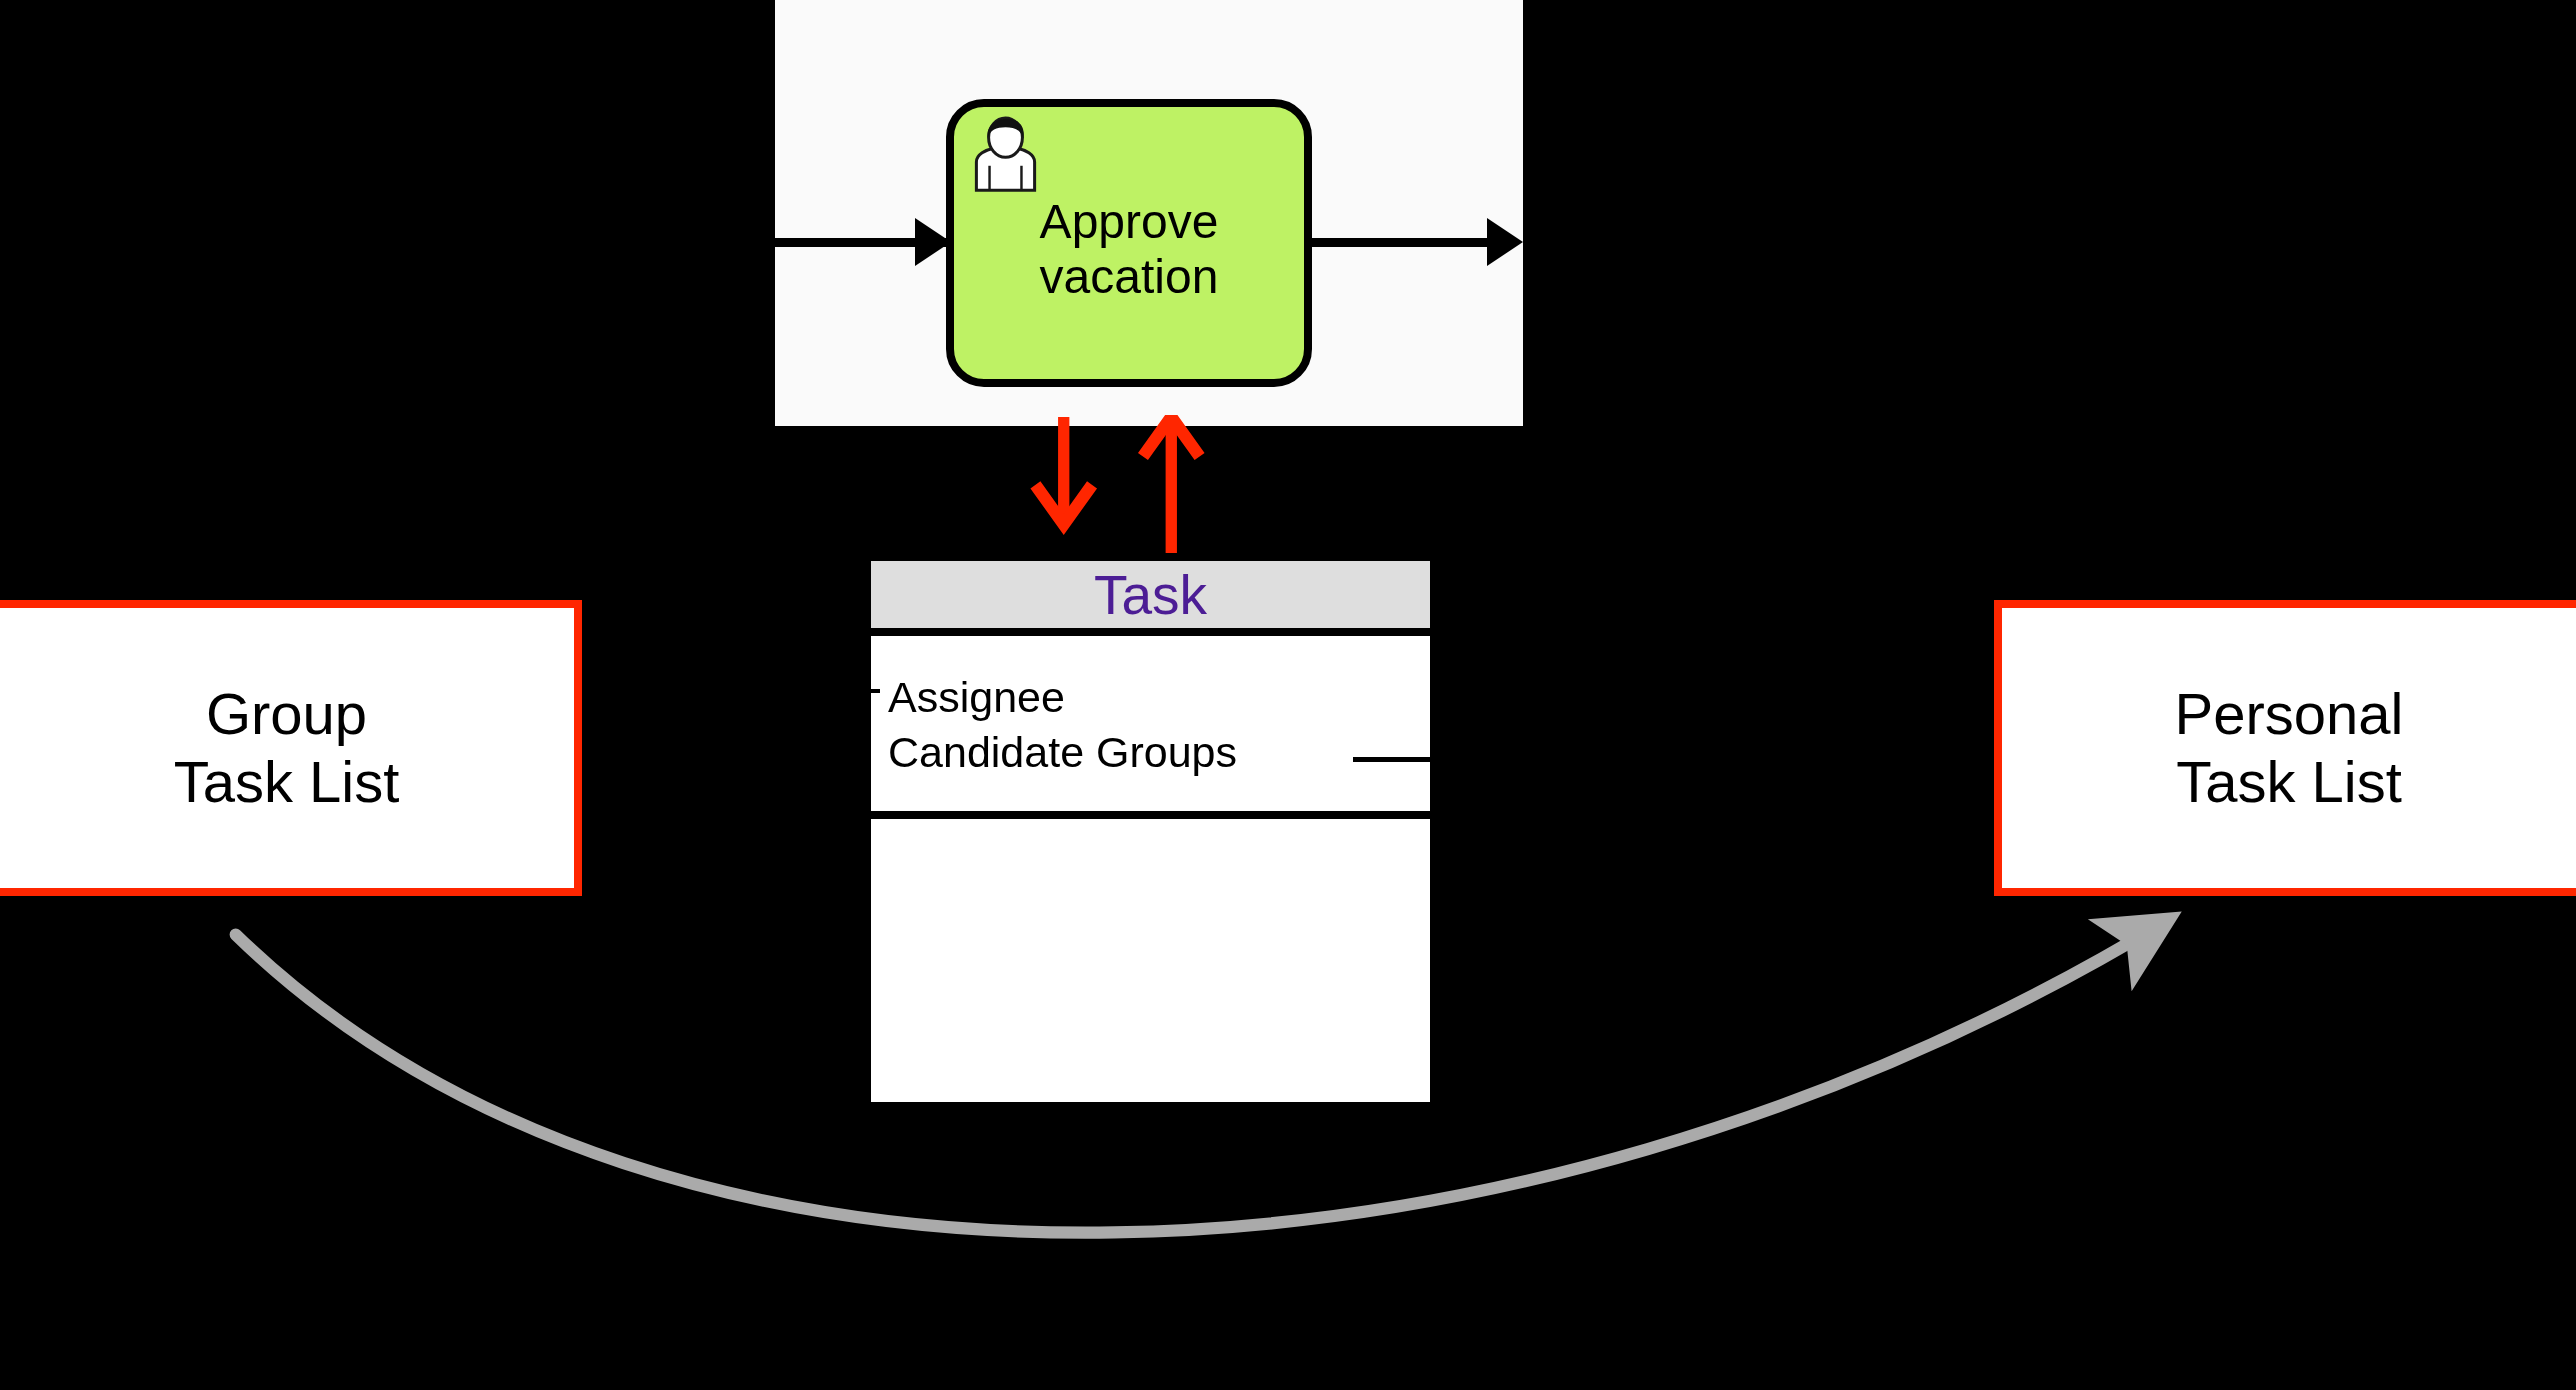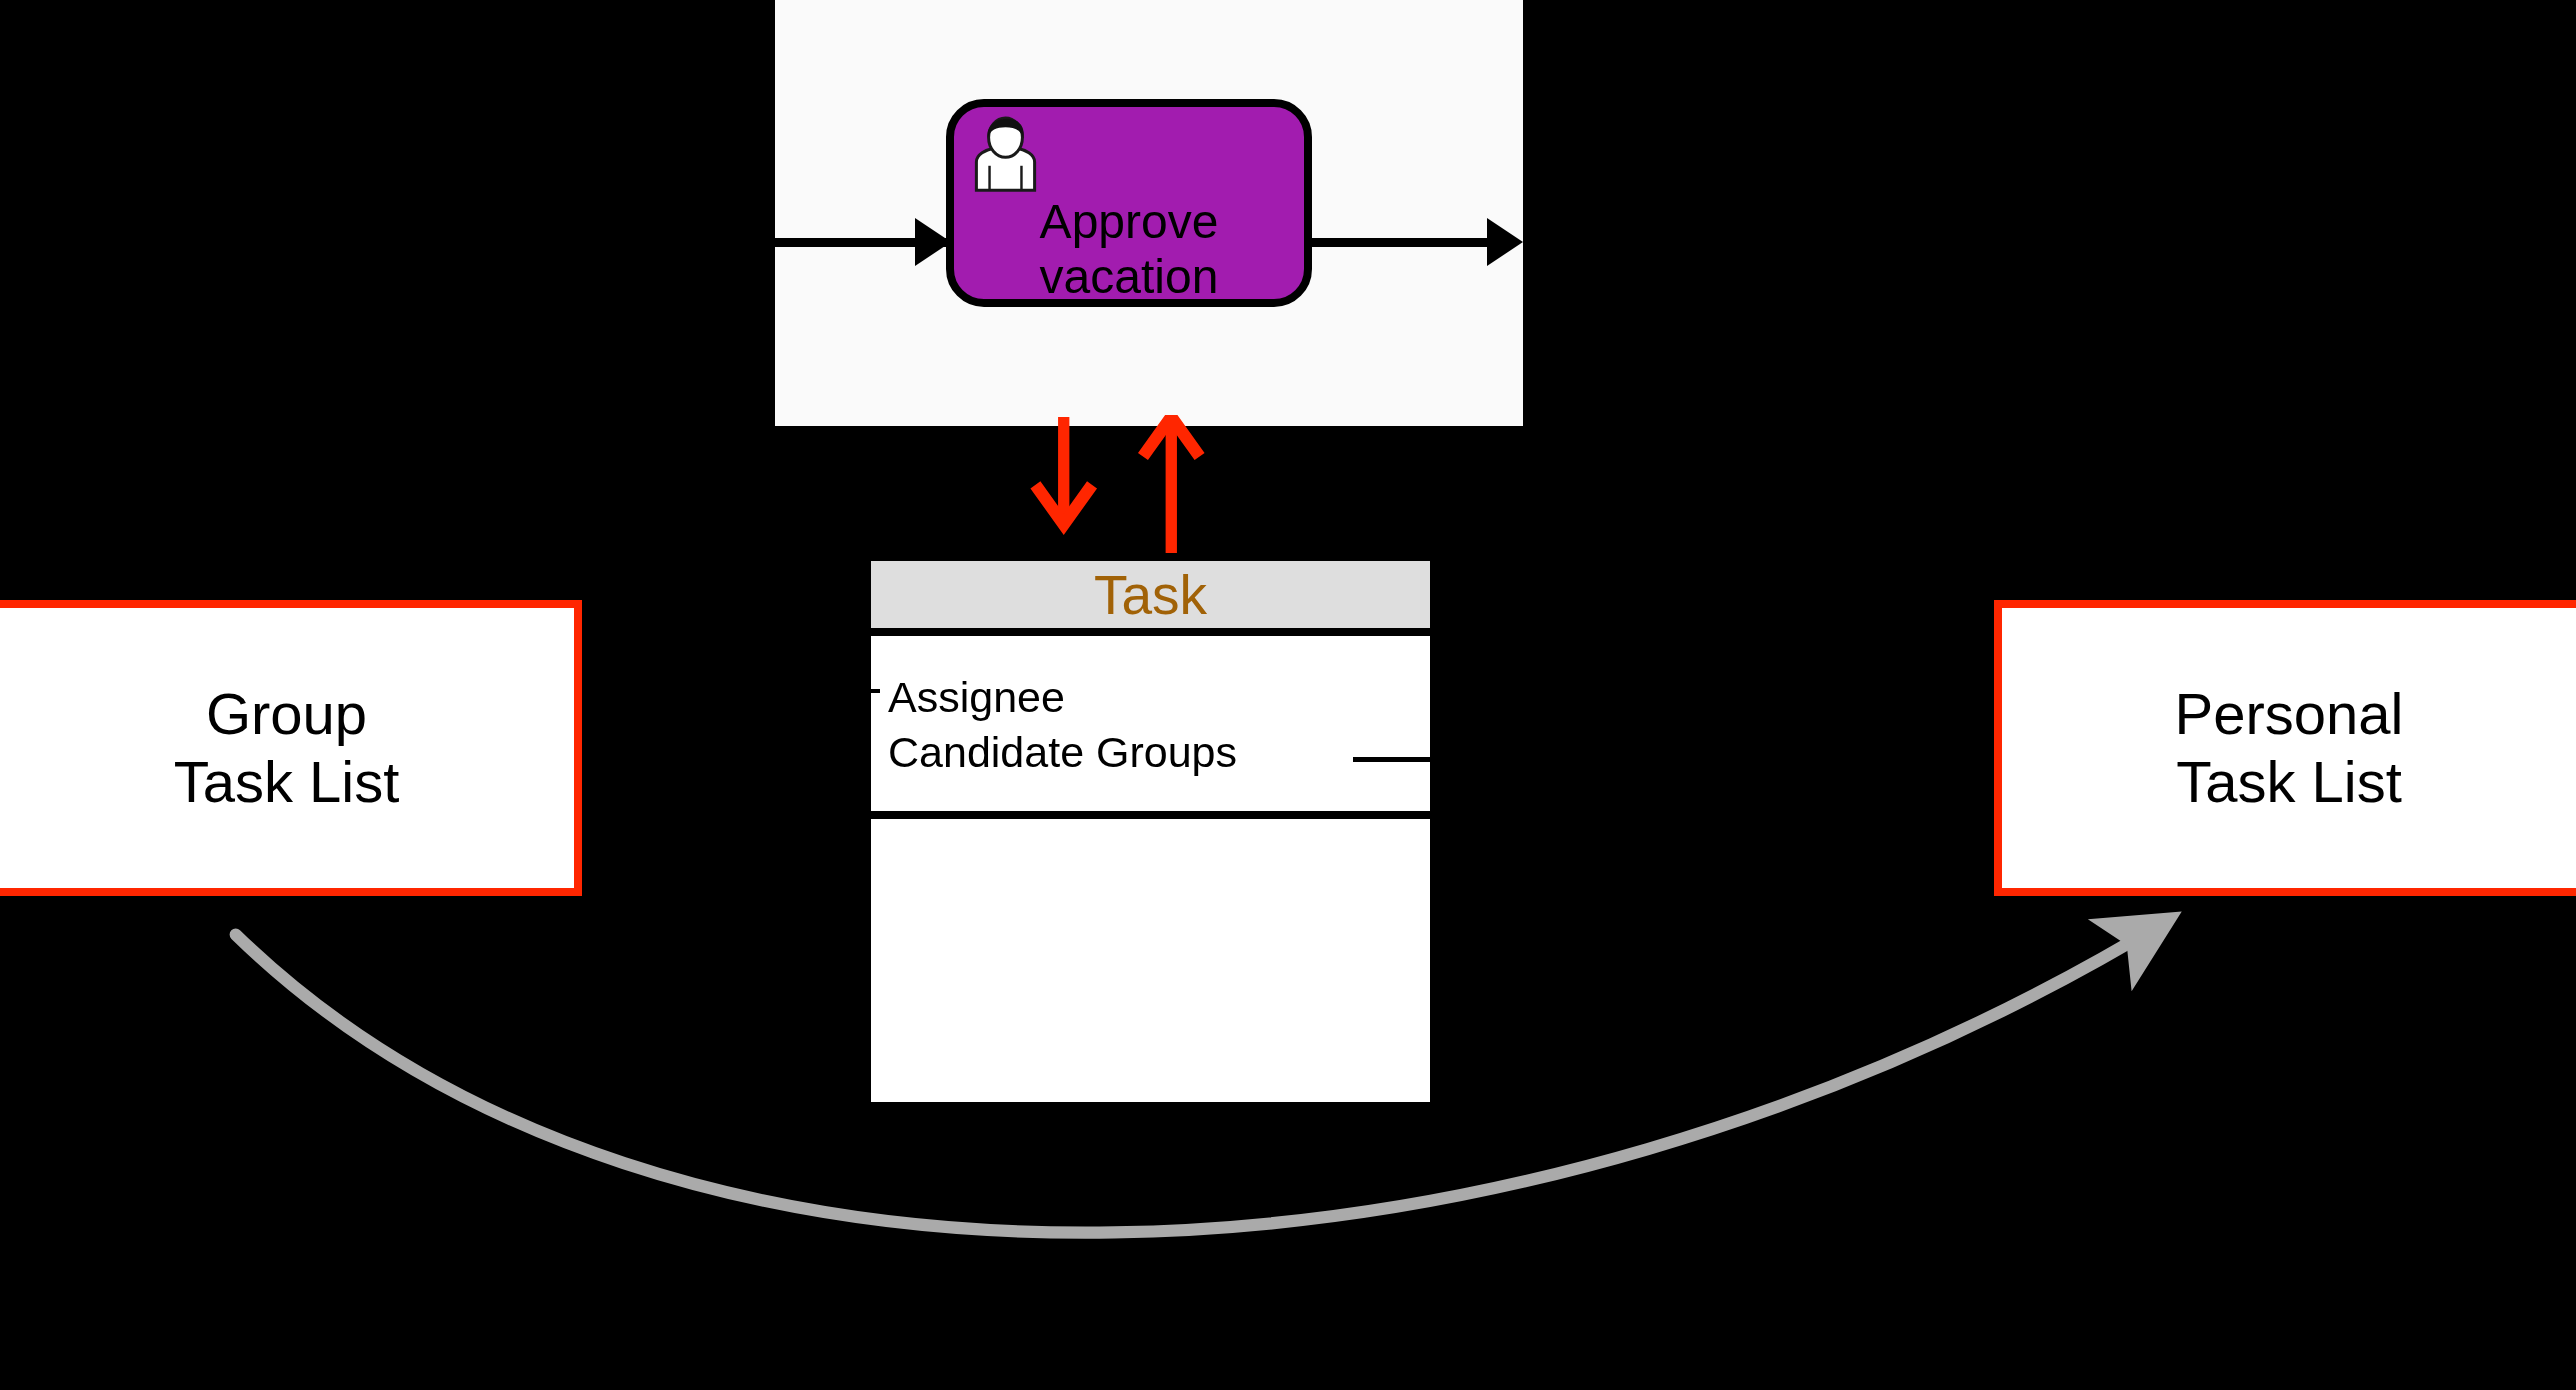--- a/index.html
+++ b/index.html
@@ -40,22 +40,22 @@
     border-bottom: 24.5px solid transparent;
     border-left: 36px solid #000000;
   }
 
   
   .bpmn-task {
     position: absolute;
     left: 946px;
     top: 99px;
     width: 366px;
-    height: 208px;
-    background: #a21caf;
+    height: 288px;
+    background: #bef264;
     border: 8.5px solid #000000;
     border-radius: 38px;
     box-sizing: border-box;
   }
   .bpmn-task-label {
     position: absolute;
     left: 0;
     right: 0;
     top: 87px;
     text-align: center;
@@ -89,21 +89,21 @@
     box-sizing: border-box;
   }
   .uml-title {
     height: 75px;
     background: #dedede;
     border-bottom: 8.5px solid #000000;
     display: flex;
     align-items: center;
     justify-content: center;
     font-size: 55px;
-    color: #a16207;
+    color: #4c1d95;
     box-sizing: border-box;
   }
   .uml-attrs {
     height: 183px;
     background: #ffffff;
     border-bottom: 8.5px solid #000000;
     box-sizing: border-box;
     position: relative;
     padding: 34px 0 0 17px;
   }

